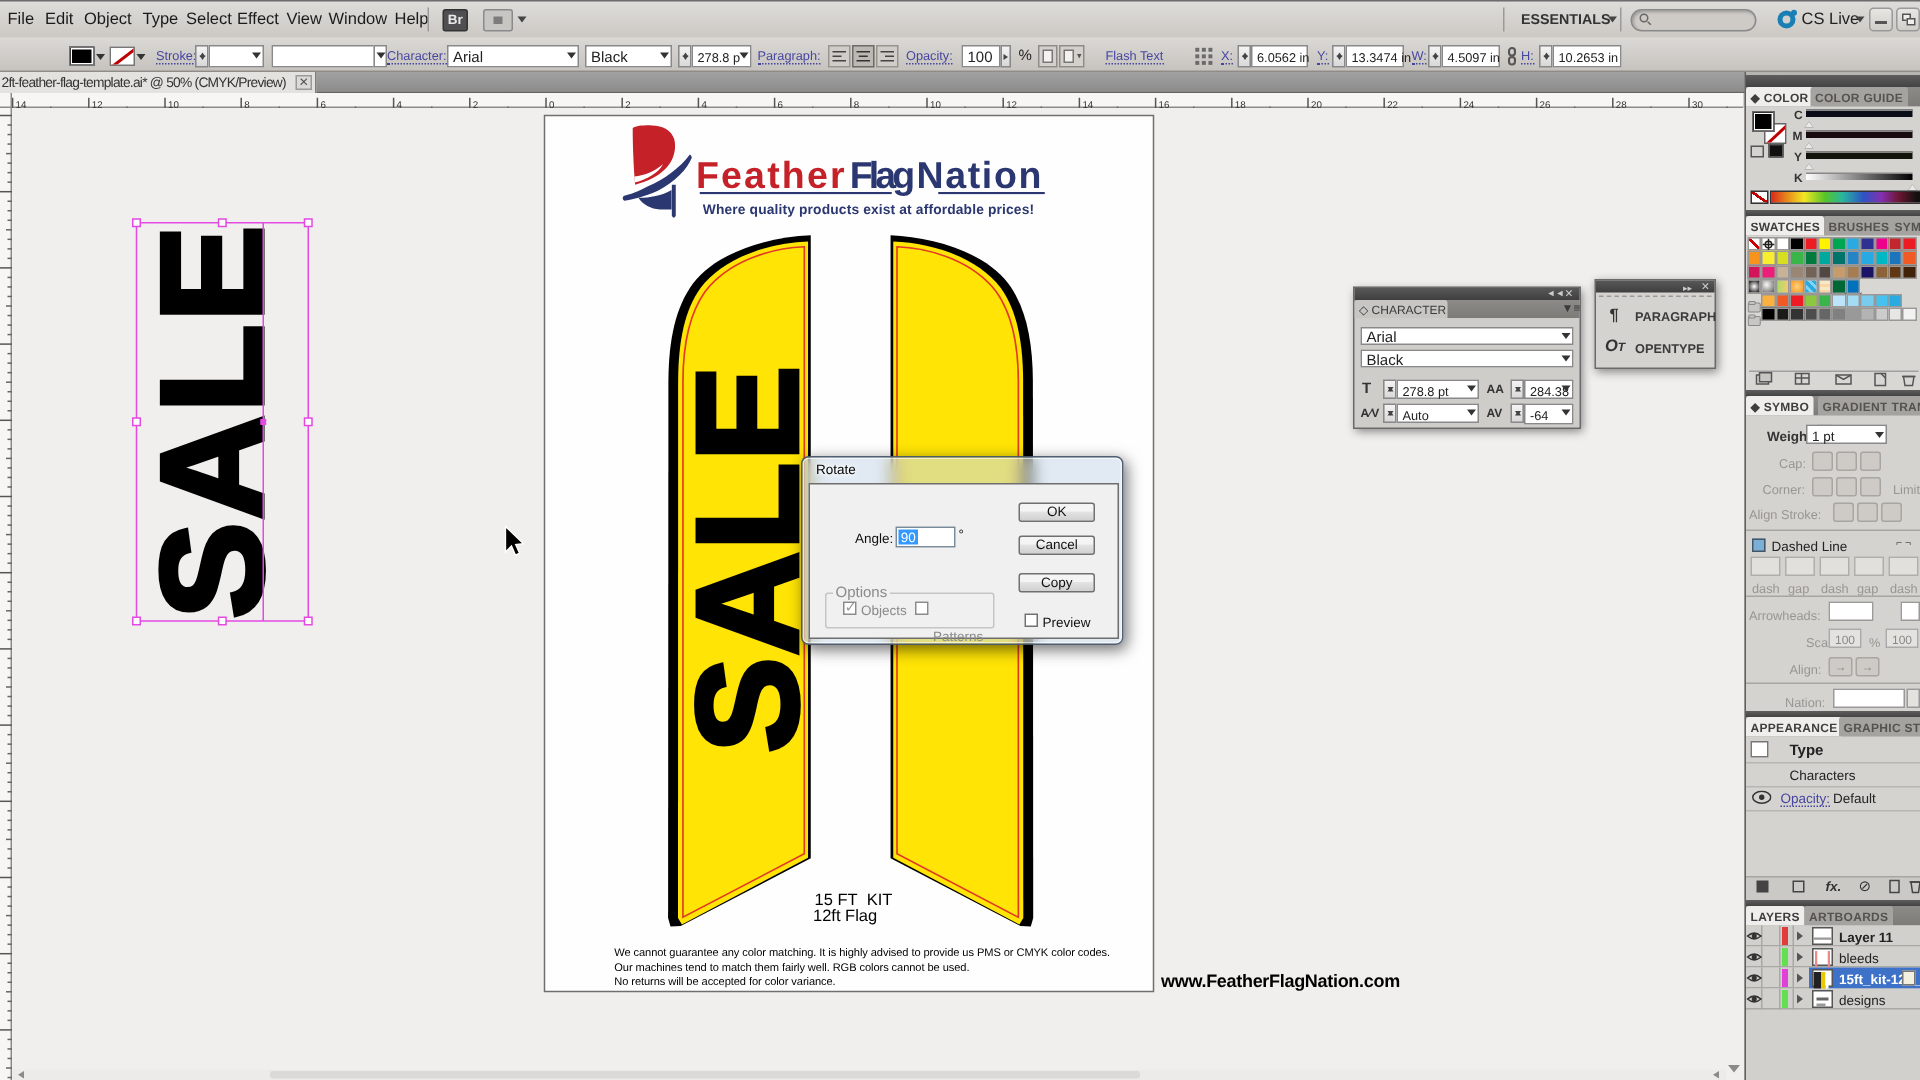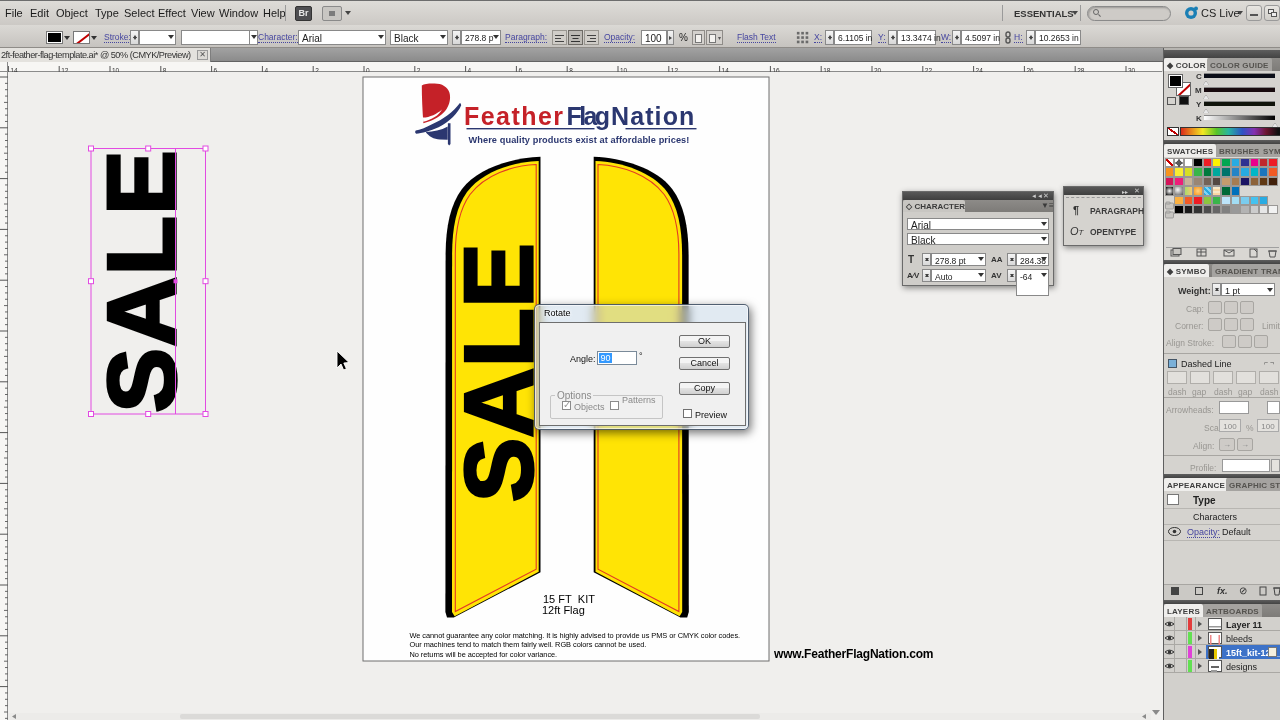--- a/index.html
+++ b/index.html
@@ -167,21 +167,21 @@
       <rect x="6" y="6" width="3" height="3"></rect>
       <rect x="11" y="6" width="3" height="3"></rect>
       <rect x="1" y="11" width="3" height="3"></rect>
       <rect x="6" y="11" width="3" height="3"></rect>
       <rect x="11" y="11" width="3" height="3"></rect>
     </g>
   </svg>
 <span class="bluelbl" style="left:814px">X:</span>
 <div class="spin" style="left:825px"></div>
 <div class="combo" style="left:834px;width:38px">
-    <span class="txt" style="font-size:8.5px">6.1105 in</span>
+    <span class="txt" style="font-size:8.5px">6.0562 in</span>
   </div>
 <span class="bluelbl" style="left:878px">Y:</span>
 <div class="spin" style="left:888px"></div>
 <div class="combo" style="left:897px;width:39px">
     <span class="txt" style="font-size:8.5px">13.3474 in</span>
   </div>
 <span class="bluelbl" style="left:941px">W:</span>
 <div class="spin" style="left:952px"></div>
 <div class="combo" style="left:961px;width:39px">
     <span class="txt" style="font-size:8.5px">4.5097 in</span>
@@ -594,32 +594,32 @@
     <div class="w7btn" style="top:12px">OK</div>
     <div class="w7btn" style="top:34px">Cancel</div>
     <div class="w7btn" style="top:59px">Copy</div>
     <fieldset style="position:absolute;left:10px;top:67px;width:113px;height:29px;border:1px solid #c5c5c5;border-radius:2px">
       <legend style="font-size:10px;color:#8a8a8a;padding:0 2px;margin-left:4px">Options</legend>
     </fieldset>
     <span class="gchk" style="left:22px;top:78px"></span>
     <span class="abs" style="left:23px;top:76px;font-size:10px;color:#9a9a9a">✓</span>
     <span class="abs" style="left:34px;top:79px;font-size:9px;color:#8a8a8a">Objects</span>
     <span class="gchk" style="left:70px;top:78px"></span>
-    <span class="abs" style="left:82px;top:72px;font-size:9px;color:#8a8a8a">Patterns</span>
+    <span class="abs" style="left:82px;top:96px;font-size:9px;color:#8a8a8a">Patterns</span>
     <span class="gchk" style="left:143px;top:86px;background:#fff;border-color:#707070"></span>
     <span class="abs" style="left:155px;top:87px;font-size:9px;color:#111">Preview</span>
   </div>
 </div>
 
 <div class="abs fpanel" id="charpanel" style="left:902px;top:191px;width:152px;height:95px;background:#cfcdc9;border:1px solid #6a6a6a">
   <div class="abs" style="left:0;top:0;width:150px;height:8px;background:linear-gradient(#585858,#3f3f3f)"></div>
   <span class="abs" style="left:128px;top:1px;color:#ccc;font-size:6px">◄◄</span>
   <span class="abs" style="left:140px;top:0;color:#ccc;font-size:7px">✕</span>
   <div class="abs" style="left:0;top:8px;width:150px;height:12px;background:linear-gradient(#8d8b88,#7d7b78)"></div>
-  <div class="abs" style="left:0;top:8px;width:62px;height:12px;background:#c8c6c2;border-radius:2px 2px 0 0;font-size:8px;font-weight:bold;color:#3b3b3b;padding:2px 0 0 3px;white-space:nowrap">◇ CHARACTER</div>
+  <div class="abs" style="left:0;top:8px;width:62px;height:12px;background:#c8c6c2;border-radius:2px 2px 0 0;font-size:8px;font-weight:normal;color:#3b3b3b;padding:2px 0 0 3px;white-space:nowrap">◇ CHARACTER</div>
   <span class="abs" style="left:138px;top:9px;color:#3a3a3a;font-size:8px">▼≡</span>
   <div class="combo" style="left:4px;top:26px;width:142px;height:12px">
       <span class="txt" style="font-size:10px;top:1px">Arial</span>
       <span class="arr" style="top:3px"></span>
     </div>
   <div class="combo" style="left:4px;top:41px;width:142px;height:12px">
       <span class="txt" style="font-size:10px;top:1px">Black</span>
       <span class="arr" style="top:3px"></span>
     </div>
   <g></g>
@@ -636,34 +636,34 @@
       <span class="arr" style="top:3px"></span>
     </div>
   <span class="abs" style="left:4px;top:79px;font-size:8px;font-weight:bold;color:#333">A∕V</span>
   <div class="spin" style="left:19px;top:77px;height:13px"></div>
   <div class="combo" style="left:28px;top:77px;width:55px;height:13px">
       <span class="txt" style="font-size:8.5px">Auto</span>
       <span class="arr" style="top:3px"></span>
     </div>
   <span class="abs" style="left:88px;top:79px;font-size:8px;font-weight:bold;color:#333">AV</span>
   <div class="spin" style="left:104px;top:77px;height:13px"></div>
-  <div class="combo" style="left:113px;top:77px;width:33px;height:27px">
+  <div class="combo" style="left:113px;top:77px;width:33px;height:14px">
       <span class="txt" style="font-size:8.5px">-64</span>
       <span class="arr" style="top:3px"></span>
     </div>
 </div>
 
 <div class="abs fpanel" id="parapanel" style="left:1063px;top:186px;width:81px;height:60px;background:#d5d3cf;border:1px solid #6a6a6a">
   <div class="abs" style="left:0;top:0;width:79px;height:8px;background:linear-gradient(#585858,#3f3f3f)"></div>
   <span class="abs" style="left:58px;top:1px;color:#ccc;font-size:6px">▸▸</span>
   <span class="abs" style="left:70px;top:0;color:#ccc;font-size:7px">✕</span>
   <div class="abs" style="left:2px;top:10px;width:75px;height:0;border-top:1px dashed #999"></div>
   <span class="abs" style="left:9px;top:17px;font-size:11px;font-weight:bold;color:#333">¶</span>
   <span class="abs" style="left:26px;top:19px;font-size:8.5px;font-weight:bold;color:#3b3b3b">PARAGRAPH</span>
-  <span class="abs" style="left:6px;top:38px;font-size:11px;font-style:italic;font-weight:normal;color:#333">O<span style="font-size:8px">T</span></span>
+  <span class="abs" style="left:6px;top:38px;font-size:11px;font-style:italic;font-weight:bold;color:#333">O<span style="font-size:8px">T</span></span>
   <span class="abs" style="left:26px;top:40px;font-size:8.5px;font-weight:bold;color:#3b3b3b">OPENTYPE</span>
 </div>
 
 <div class="abs" id="dock">
 
   <div class="darkstrip" style="top:2px;height:8px"></div>
   <div class="tabrow" style="top:10px">
     <div class="ptab" style="left:0">◆ COLOR</div>
     <div class="ptab off" style="left:43px">COLOR GUIDE</div>
   </div>
@@ -800,21 +800,21 @@
 
   <div class="darkstrip" style="top:212px;height:4px"></div>
   <div class="tabrow" style="top:216px">
     <div class="ptab" style="left:0">◆ SYMBO</div>
     <div class="ptab off" style="left:48px">GRADIENT</div>
     <div class="ptab off" style="left:94px">TRANSP</div>
   </div>
   <div class="pbody" style="top:229px;height:197px">
     <span class="abs" style="left:14px;top:9px;font-size:9px;font-weight:bold;color:#333">Weight:</span>
     <div class="spin" style="left:48px;top:6px;height:13px"></div>
-    <div class="combo" style="left:57px;top:6px;width:54px;height:13px">
+    <div class="combo" style="left:40px;top:6px;width:54px;height:13px">
         <span class="txt" style="font-size:9px">1 pt</span>
         <span class="arr"></span>
       </div>
     <span class="glbl" style="left:22px;top:27px">Cap:</span>
     <div class="gbtn" style="left:44px;top:24px"></div>
       <div class="gbtn" style="left:60px;top:24px"></div>
       <div class="gbtn" style="left:76px;top:24px"></div>
     <span class="glbl" style="left:11px;top:44px">Corner:</span>
     <div class="gbtn" style="left:44px;top:41px"></div>
       <div class="gbtn" style="left:60px;top:41px"></div>
@@ -843,21 +843,21 @@
     <div class="abs" style="left:55px;top:124px;width:30px;height:13px;background:#fff;border:1px solid #999"></div>
     <div class="abs" style="left:103px;top:124px;width:13px;height:13px;background:#fff;border:1px solid #999"></div>
     <span class="glbl" style="left:40px;top:146px">Scale:</span>
     <div class="abs" style="left:55px;top:142px;width:22px;height:13px;background:#e4e2de;border:1px solid #aaa;font-size:8px;color:#888;text-align:center;line-height:13px">100</div>
     <span class="glbl" style="left:82px;top:146px">%</span>
     <div class="abs" style="left:93px;top:142px;width:22px;height:13px;background:#e4e2de;border:1px solid #aaa;font-size:8px;color:#888;text-align:center;line-height:13px">100</div>
     <span class="glbl" style="left:29px;top:164px">Align:</span>
     <div class="gbtn" style="left:55px;top:161px;width:16px">→</div>
       <div class="gbtn" style="left:73px;top:161px;width:16px">→</div>
     <div class="abs" style="left:0;top:178px;width:117px;height:1px;background:#a8a6a2"></div>
-    <span class="glbl" style="left:26px;top:186px">Profile:</span>
+    <span class="glbl" style="left:26px;top:186px">Nation:</span>
     <div class="abs" style="left:58px;top:182px;width:48px;height:13px;background:#fff;border:1px solid #999"></div>
     <div class="abs" style="left:107px;top:182px;width:9px;height:13px;background:#e4e2de;border:1px solid #999"></div>
   </div>
 
   <div class="darkstrip" style="top:426px;height:4px"></div>
   <div class="tabrow" style="top:430px">
     <div class="ptab" style="left:0">APPEARANCE</div>
     <div class="ptab off" style="left:62px">GRAPHIC STYLES</div>
   </div>
   <div class="pbody" style="top:443px;height:109px">

